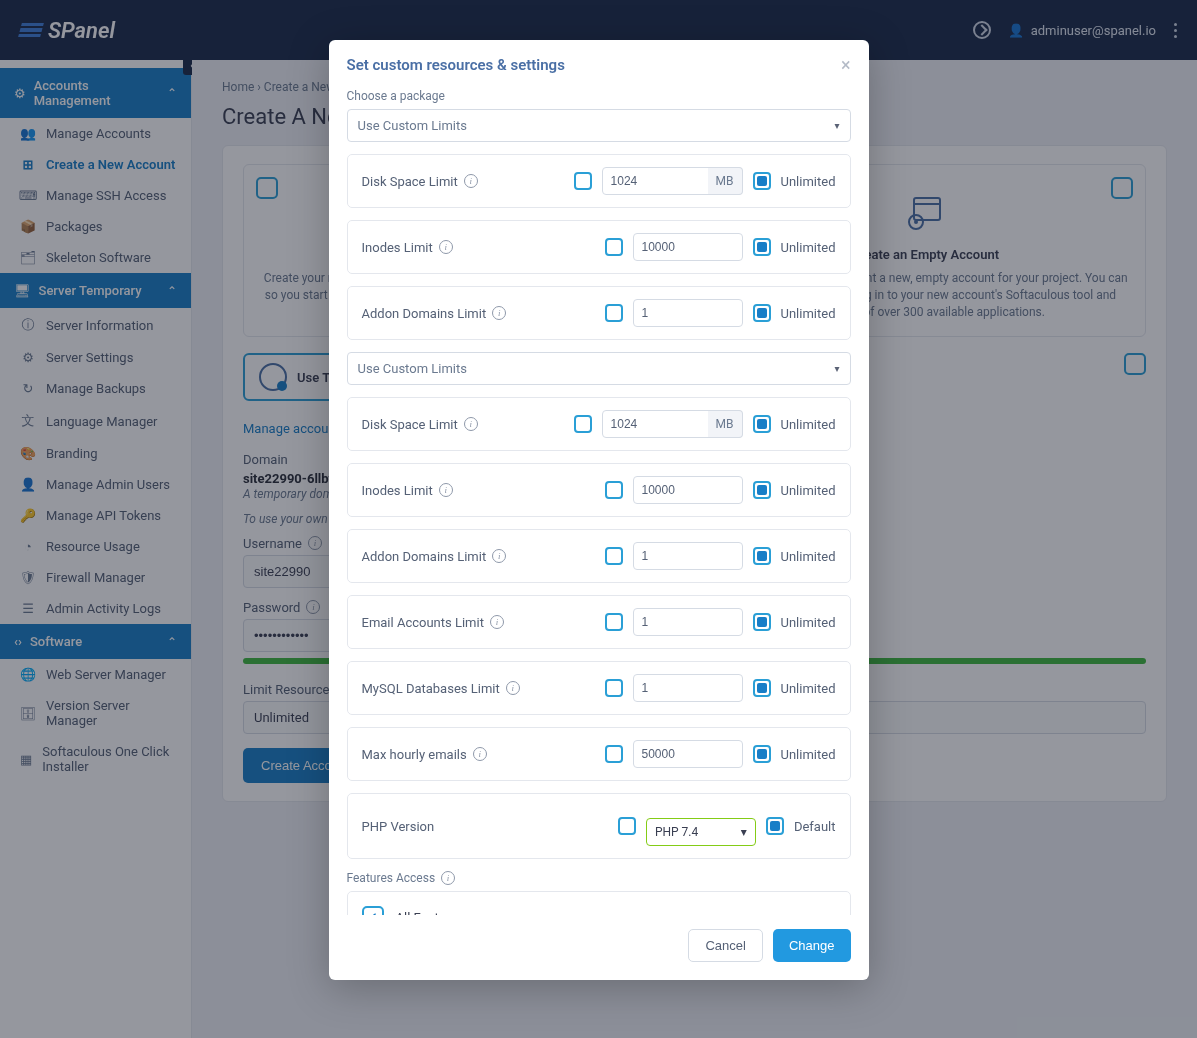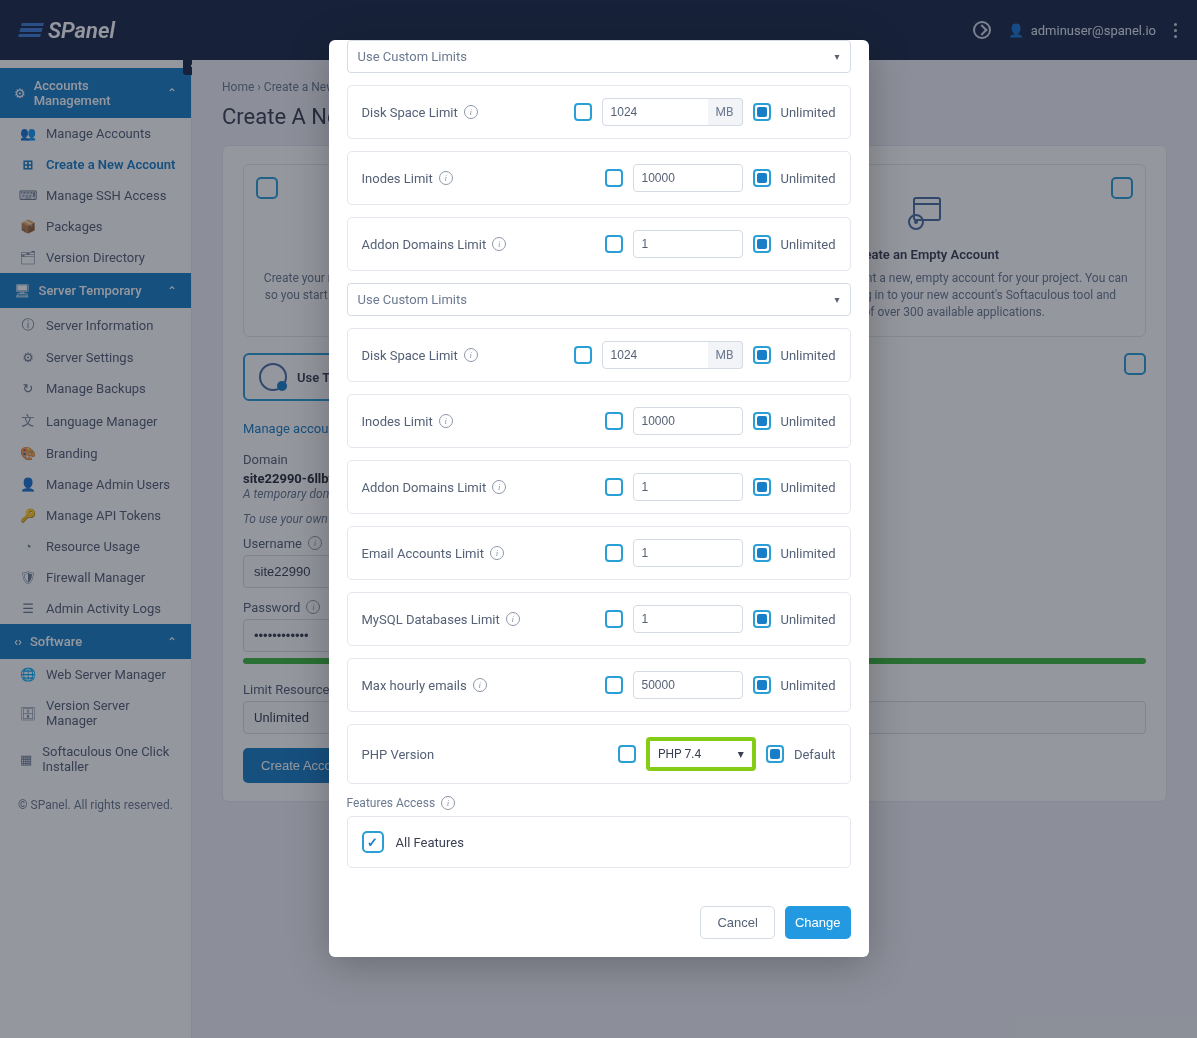--- a/index.html
+++ b/index.html
@@ -103,26 +103,26 @@
     .info-i { width:14px; height:14px; border:1px solid #8e98a9; border-radius:50%; display:inline-flex; align-items:center; justify-content:center; font-size:9px; color:#8e98a9; font-family:serif; font-style:italic; }
     .lr-controls { display:flex; align-items:center; gap:10px; flex:1; justify-content:flex-end;}
     .chk { width:18px; height:18px; border:2px solid #2a9fd6; border-radius:4px; display:inline-flex; align-items:center; justify-content:center; }
     .chk.filled { padding:2px; }
     .chk.filled:after { content:''; width:10px; height:10px; background:#187ec7; border-radius:2px; }
     .num-in { width:110px; border:1px solid #d5dbe4; border-radius:4px; padding:6px 8px; font-size:12px; color:#556176; }
     .unit { background:#f2f4f8; border:1px solid #d5dbe4; border-left:none; border-radius:0 4px 4px 0; padding:6px 8px; font-size:12px; color:#6b7a90; margin-left:-4px; }
     .lr-input-wrap { display:flex; align-items:center; }
     .lr-input-wrap .num-in { border-radius:4px 0 0 4px; }
     .ulabel { font-size:13px; color:#556176; }
-    .phpsel { border:4px solid #84cc16; border-radius:4px; padding:6px 8px; font-size:12px; width:110px; display:flex; justify-content:space-between; align-items:flex-end; }
+    .phpsel { border:1px solid #84cc16; border-radius:4px; padding:6px 8px; font-size:12px; width:110px; display:flex; justify-content:space-between; align-items:flex-end;margin-top:12px; }
     .feat-row { border:1px solid #e4e7ed; border-radius:5px; padding:14px 14px; display:flex; align-items:center; gap:12px; margin-bottom:14px;}
     .feat-chk { width:22px; height:22px; border:2px solid #2a9fd6; border-radius:5px; display:flex; align-items:center; justify-content:center; color:#187ec7; font-weight:700; }
     .modal-footer { padding:14px 18px 18px; display:flex; justify-content:flex-end; gap:10px; }
     .btn-outline { background:#fff; border:1px solid #d5dbe4; color:#556176; border-radius:5px; padding:8px 16px; font-size:13px; }
-    .btn-primary { background:#2299e0; color:#fff; border:none; border-radius:5px; padding:8px 10px; font-size:13px; font-weight:500; }
+    .btn-primary { background:#2299e0; color:#fff; border:none; border-radius:5px; padding:8px 16px; font-size:13px; font-weight:500; }
   </style>
 </head>
 <body>
 
 <div class="topbar">
   <div class="logo">
     <span class="logo-mark">
         <span></span>
         <span></span>
         <span></span>
@@ -165,21 +165,21 @@
     <li>
         <span class="nav-icon">⌨</span>
         <span>Manage SSH Access</span>
       </li>
     <li>
         <span class="nav-icon">📦</span>
         <span>Packages</span>
       </li>
     <li>
         <span class="nav-icon">🗂</span>
-        <span>Version Directory</span>
+        <span>Skeleton Software</span>
       </li>
   </ul>
 
   <div class="nav-header">
     <span style="display:flex;gap:8px;align-items:center">
         <span>🖥</span>
         <span>Server Temporary</span>
       </span>
     <span class="chev">⌃</span>
   </div>
@@ -241,21 +241,20 @@
     <li>
         <span class="nav-icon">🗄</span>
         <span>Version Server Manager</span>
       </li>
     <li>
         <span class="nav-icon">▦</span>
         <span>Softaculous One Click Installer</span>
       </li>
   </ul>
 
-  <div class="footer-note">© SPanel. All rights reserved.</div>
 </div>
 
 <div class="main">
   <div class="breadcrumb">Home  ›  Create a New Account</div>
   <div class="page-title">Create A New Account</div>
   <div class="card">
     <div class="options-row">
       <div class="option-box">
         <div class="option-check"></div>
         <div class="opt-icon">Ⓦ</div>
@@ -308,21 +307,26 @@
 
     <div class="field-label">Limit Resources</div>
     <div class="select-like"><span>Unlimited</span></div>
 
     <button class="primary-btn">Create Account</button>
   </div>
 </div>
 
 <div class="overlay">
   <div class="modal">
+    <div class="modal-header">
+      <div class="modal-title">Set custom resources &amp; settings</div>
+      <div class="modal-close">×</div>
+    </div>
     <div class="modal-body">
+      <div class="mlabel">Choose a package</div>
       <div class="mselect">
           <span>Use Custom Limits</span>
           <span class="chev">▾</span>
         </div>
 
       <div id="rows1">
           <div class="limit-row">
             <div class="limit-name">
               <span>Disk Space Limit</span> 
               <span class="info-i">i</span>

